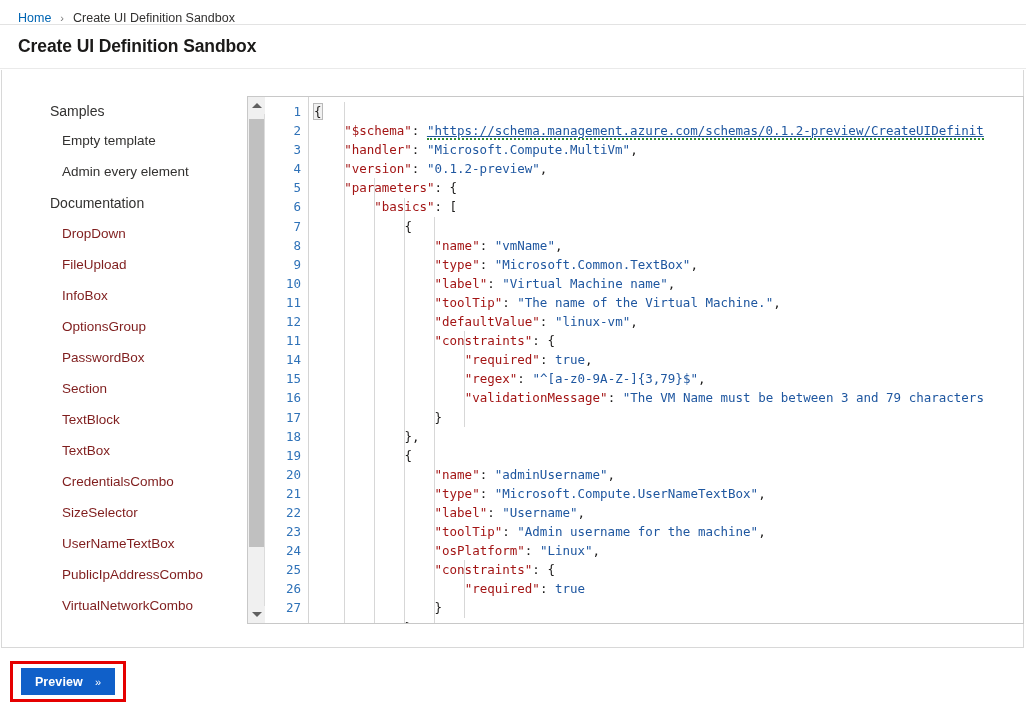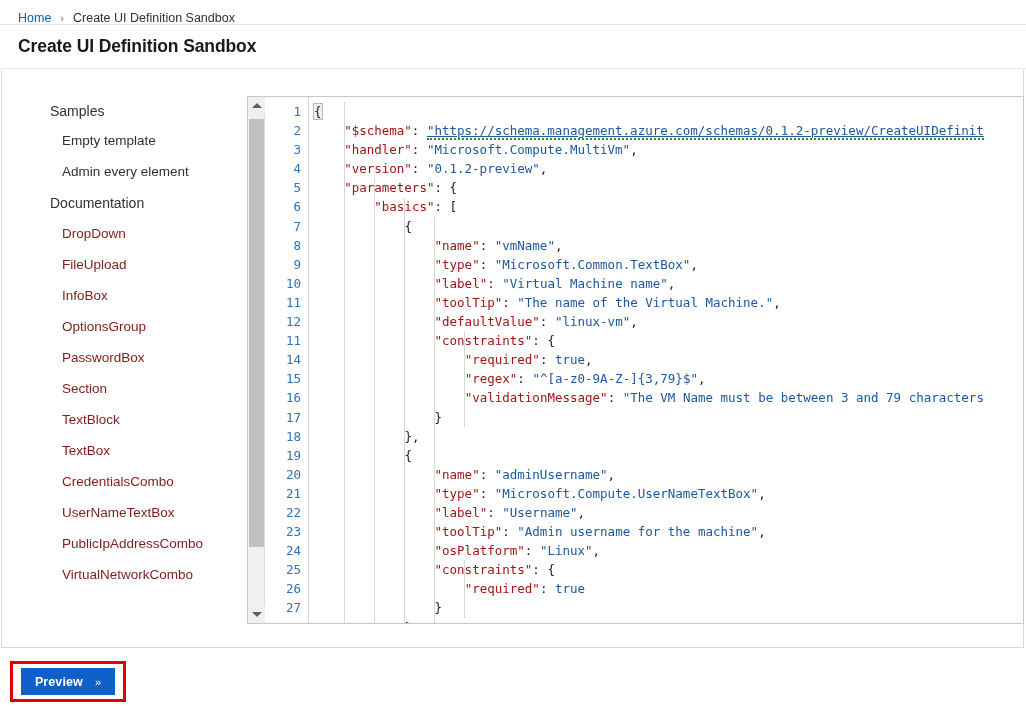--- a/index.html
+++ b/index.html
@@ -274,20 +274,21 @@
         <div class="side-group-title second">Documentation</div>
         <div class="side-item link">DropDown</div>
         <div class="side-item link">FileUpload</div>
         <div class="side-item link">InfoBox</div>
         <div class="side-item link">OptionsGroup</div>
         <div class="side-item link">PasswordBox</div>
         <div class="side-item link">Section</div>
         <div class="side-item link">TextBlock</div>
         <div class="side-item link">TextBox</div>
         <div class="side-item link">CredentialsCombo</div>
+        <div class="side-item link">SizeSelector</div>
         <div class="side-item link">UserNameTextBox</div>
         <div class="side-item link">PublicIpAddressCombo</div>
         <div class="side-item link">VirtualNetworkCombo</div>
       </div>
     </div>
 
     <div class="editor-wrap">
 
       <div class="vscrollbar">
         <div class="sb-arrow up">

